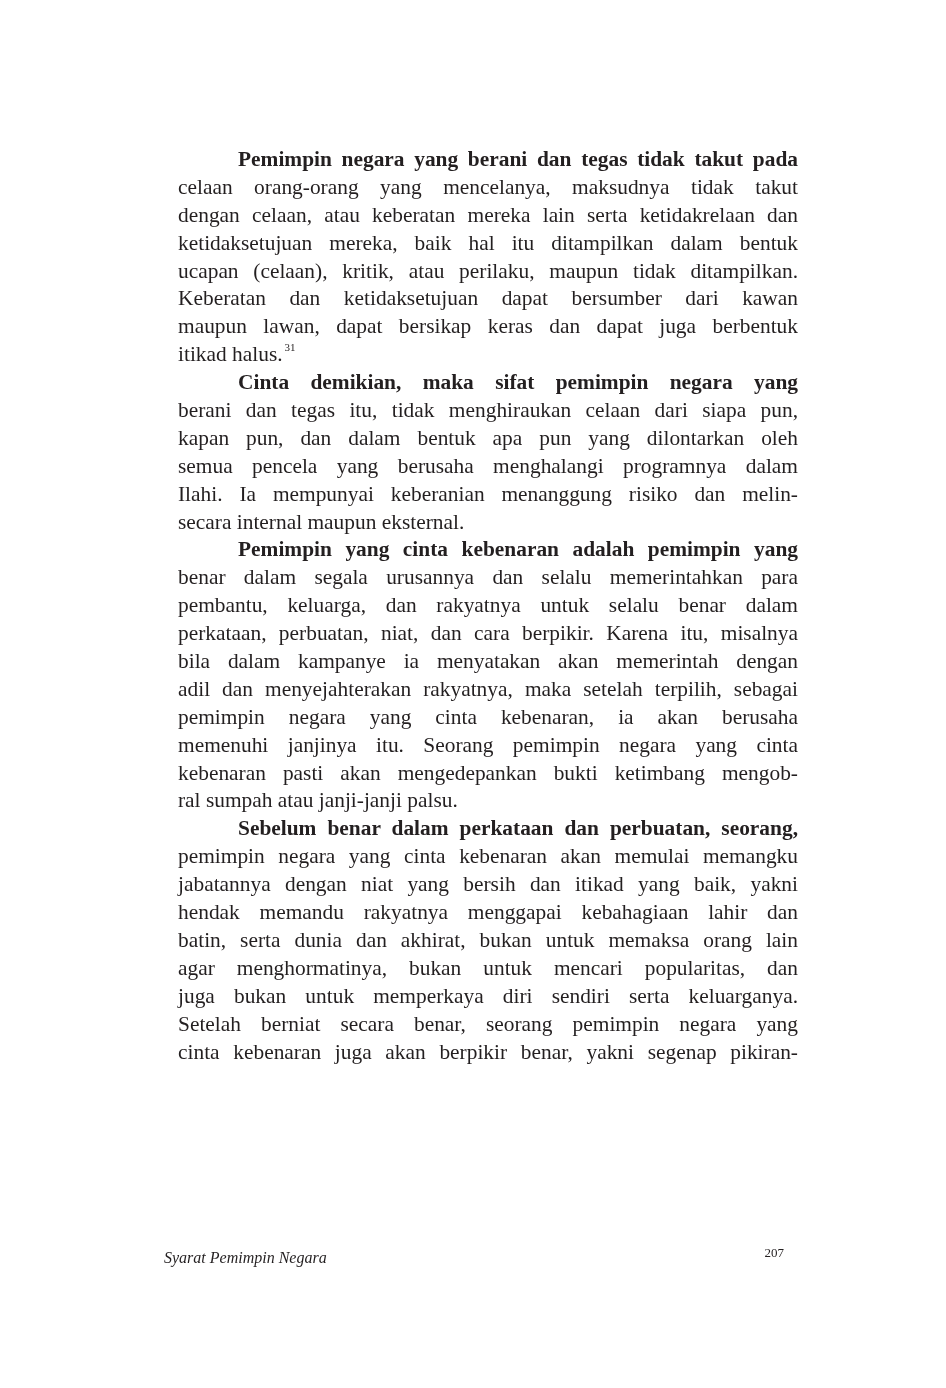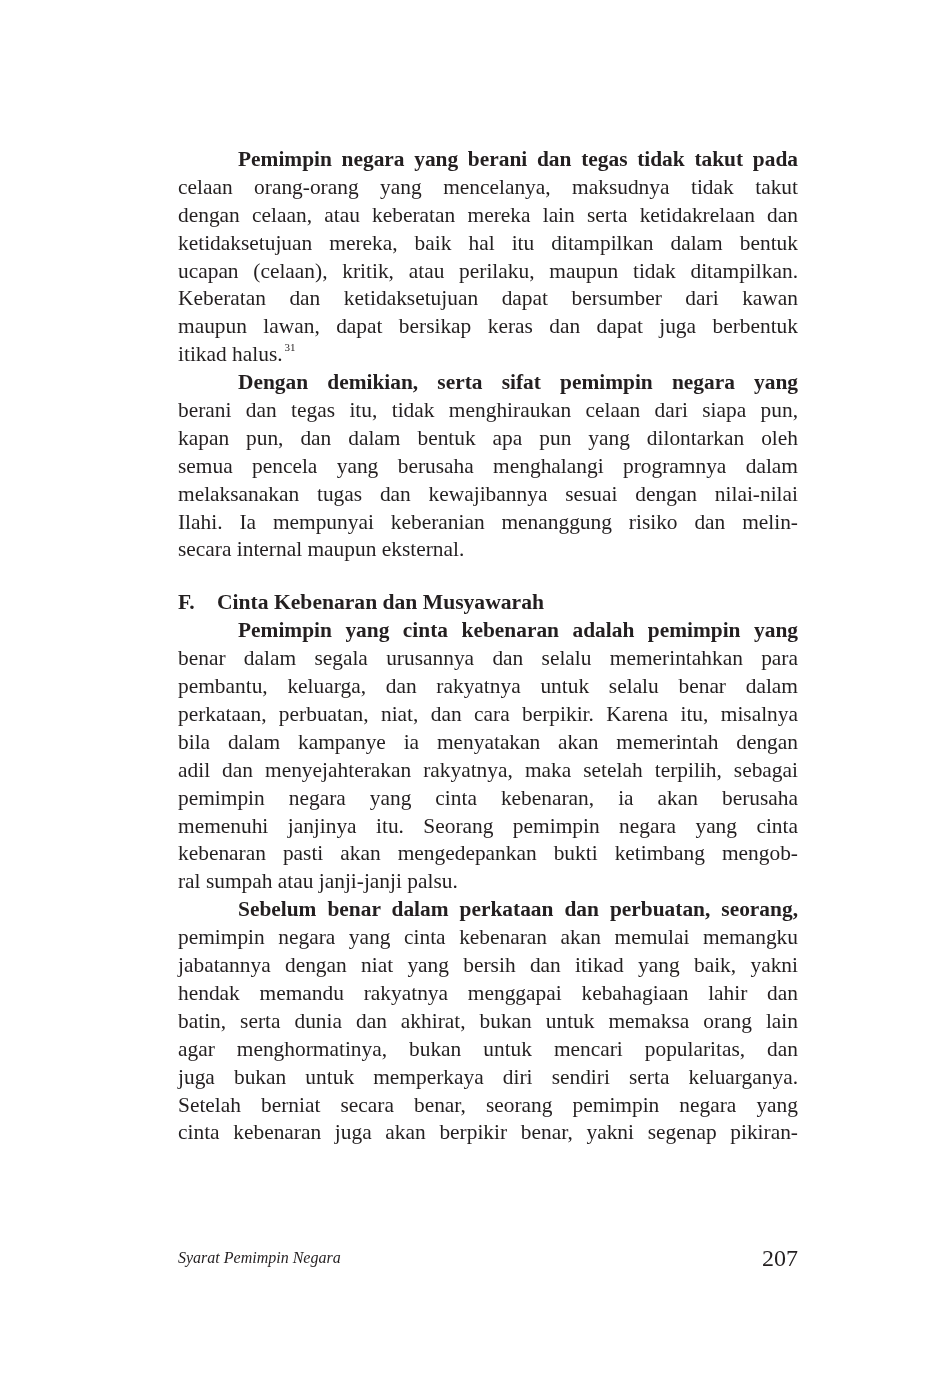--- a/index.html
+++ b/index.html
@@ -5,53 +5,49 @@
     html, body { margin: 0; padding: 0; background: #ffffff; }
     body { width: 946px; height: 1388px; position: relative; overflow: hidden; }
     .page { position: absolute; left: 178px; top: 146px; width: 620px; color: #231f20;
             font-family: "Liberation Serif", "DejaVu Serif", serif; font-size: 21.4px; line-height: 27.9px; }
     .line { display: block; white-space: nowrap; height: 27.9px; }
     .j { text-align: justify; text-align-last: justify; white-space: normal; }
     .indent { padding-left: 60px; font-weight: bold; }
     .heading { font-weight: bold; font-size: 21.6px; margin-top: 25px; height: 28px; display: block; white-space: nowrap; }
     .heading .num { display: inline-block; width: 39px; }
     sup { font-size: 11px; vertical-align: 0; position: relative; top: -10px; margin-left: 2px; }
-    .footer { position: absolute; left: 178px; top: 1245px; width: 620px; height: 30px;
+    .footer { position: absolute; left: 164px; top: 1245px; width: 620px; height: 30px;
               font-family: "Liberation Serif", "DejaVu Serif", serif; color: #231f20; }
     .running { font-style: italic; font-size: 16px; position: absolute; left: 0; top: 4px; }
-    .pageno { font-size: 24px; position: absolute; right: 0; top: 0; margin-left: 20px; }
+    .pageno { font-size: 13px; position: absolute; right: 0; top: 0; margin-left: 20px; }
   </style>
 </head>
 <body>
 
 <div class="page">
   <div>
     <span class="line j indent">Pemimpin negara yang berani dan tegas tidak takut pada</span>
     <span class="line j">celaan orang-orang yang mencelanya, maksudnya tidak takut</span>
     <span class="line j">dengan celaan, atau keberatan mereka lain serta ketidakrelaan dan</span>
     <span class="line j">ketidaksetujuan mereka, baik hal itu ditampilkan dalam bentuk</span>
     <span class="line j">ucapan (celaan), kritik, atau perilaku, maupun tidak ditampilkan.</span>
     <span class="line j">Keberatan dan ketidaksetujuan dapat bersumber dari kawan</span>
     <span class="line j">maupun lawan, dapat bersikap keras dan dapat juga berbentuk</span>
     <span class="line"><span>itikad halus.</span><sup>31</sup></span>
   </div>
 
   <div>
-    <span class="line j indent">Dengan demikian, serta sifat pemimpin negara yang</span>
+    <span class="line j indent">Cinta demikian, maka sifat pemimpin negara yang</span>
     <span class="line j">berani dan tegas itu, tidak menghiraukan celaan dari siapa pun,</span>
     <span class="line j">kapan pun, dan dalam bentuk apa pun yang dilontarkan oleh</span>
     <span class="line j">semua pencela yang berusaha menghalangi programnya dalam</span>
-    <span class="line j">melaksanakan tugas dan kewajibannya sesuai dengan nilai-nilai</span>
     <span class="line j">Ilahi. Ia mempunyai keberanian menanggung risiko dan melin-</span>
     <span class="line">secara internal maupun eksternal.</span>
   </div>
 
-  <div class="heading">
-    <span class="num">F.</span><span>Cinta Kebenaran dan Musyawarah</span>
-  </div>
 
   <div>
     <span class="line j indent">Pemimpin yang cinta kebenaran adalah pemimpin yang</span>
     <span class="line j">benar dalam segala urusannya dan selalu memerintahkan para</span>
     <span class="line j">pembantu, keluarga, dan rakyatnya untuk selalu benar dalam</span>
     <span class="line j">perkataan, perbuatan, niat, dan cara berpikir. Karena itu, misalnya</span>
     <span class="line j">bila dalam kampanye ia menyatakan akan memerintah dengan</span>
     <span class="line j">adil dan menyejahterakan rakyatnya, maka setelah terpilih, sebagai</span>
     <span class="line j">pemimpin negara yang cinta kebenaran, ia akan berusaha</span>
     <span class="line j">memenuhi janjinya itu. Seorang pemimpin negara yang cinta</span>

